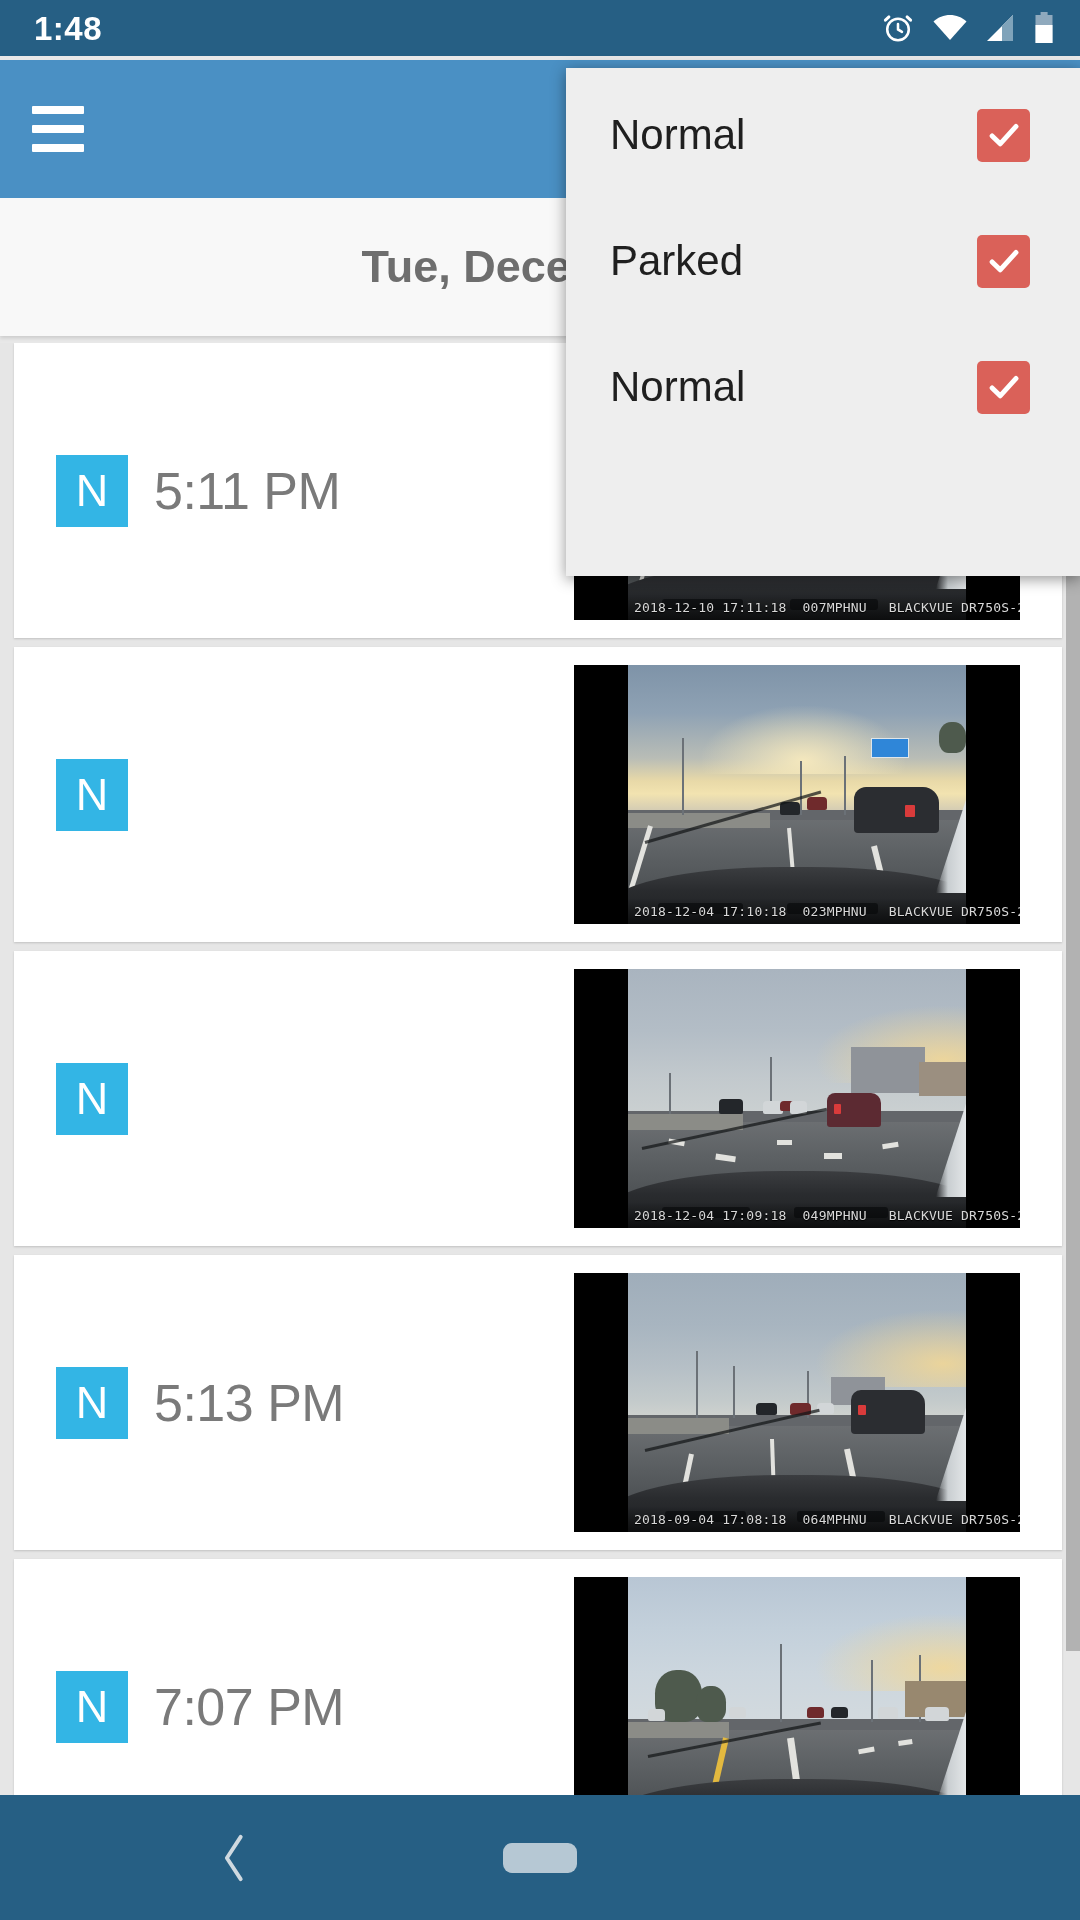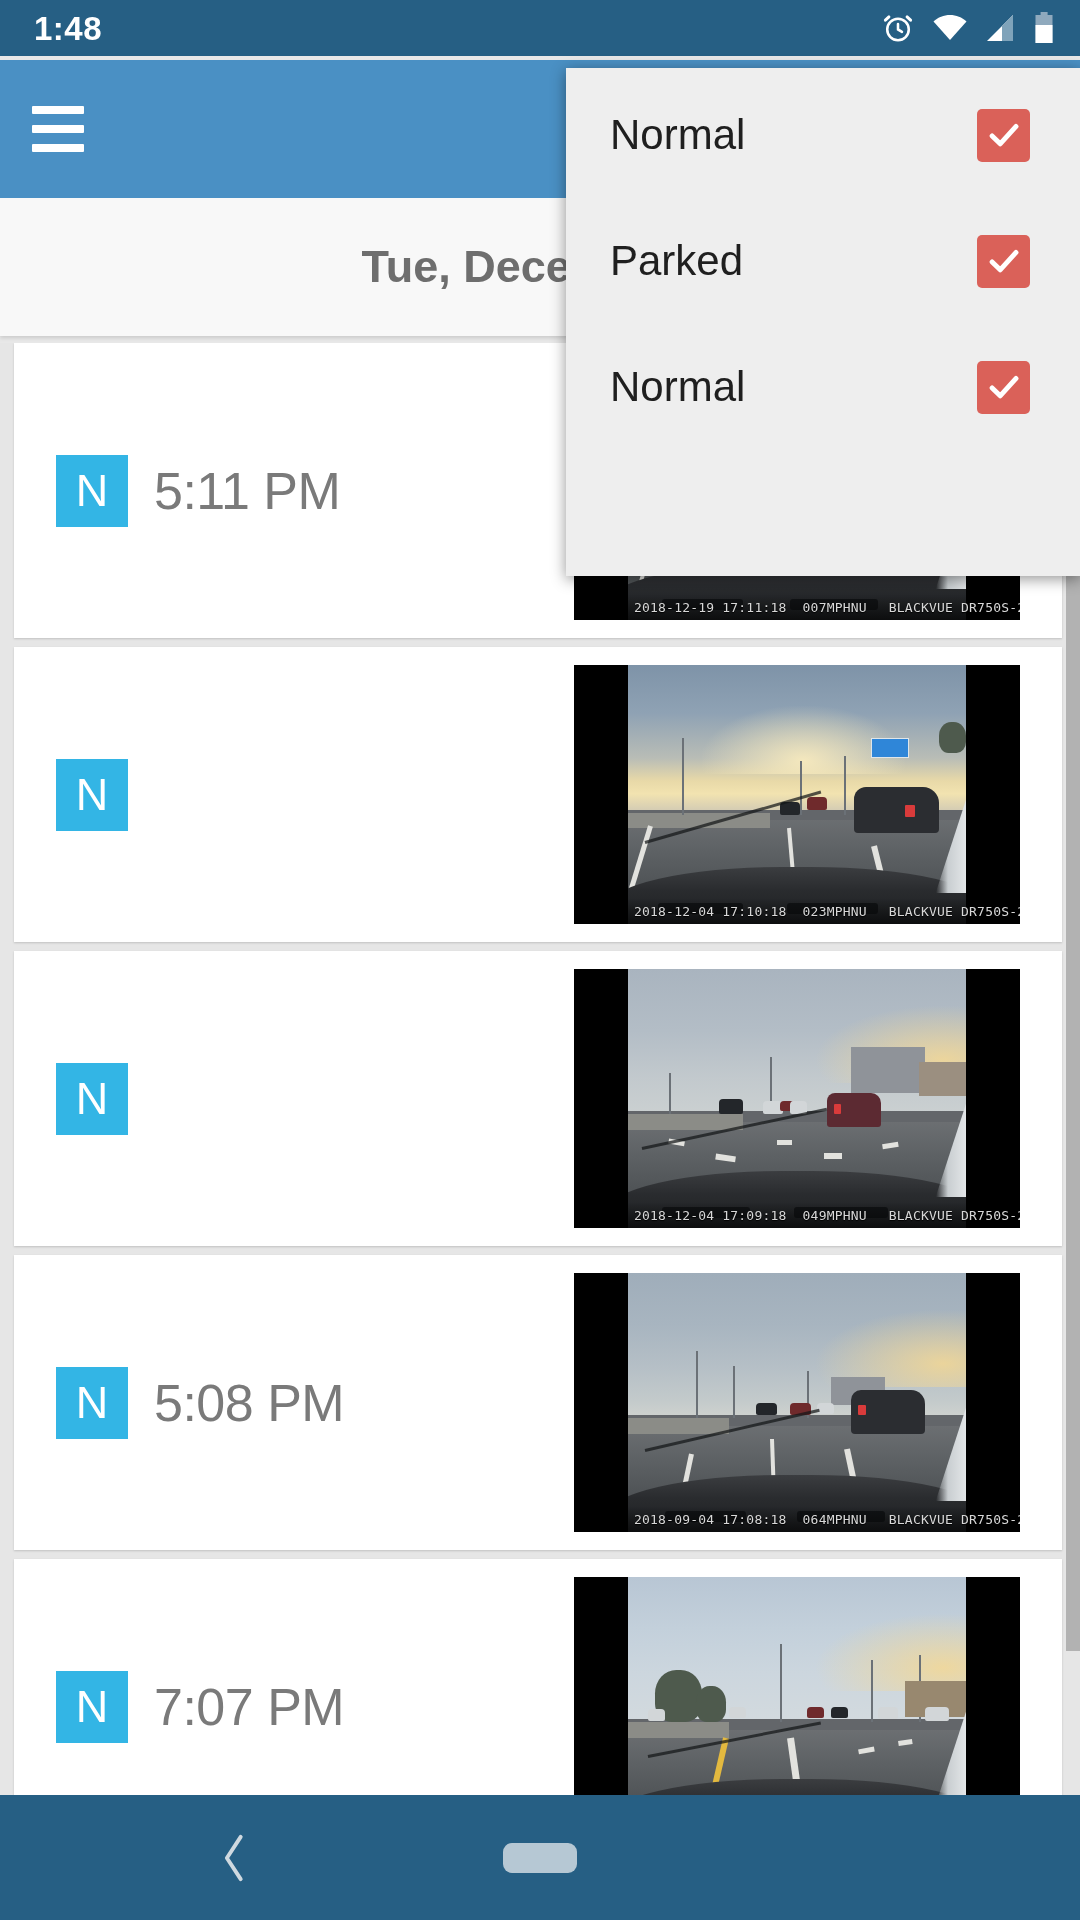--- a/index.html
+++ b/index.html
@@ -466,21 +466,21 @@
             <div class="taillight" style="left:83%; top:54%; width:2.5%;height:4%;"></div>
             <div class="billboard" style="left:73%; top:30%; width:10%; height:7%;"></div>
             <div class="hood"></div>
             <div class="vent" style="left:10%; width:24%;"></div>
             <div class="vent" style="left:48%; width:26%;"></div>
             <div class="wiper" style="left:6%; bottom:30%; width:52%; transform: rotate(-15deg);"></div>
             <div class="a-pillar"></div>
           </div>
         </div>
         <div class="thumb-osd">
-          <span class="osd-left"><span>2018-12-19 17:11:18</span>&nbsp;&nbsp;<span>007MPH</span></span>
+          <span class="osd-left"><span>2018-12-10 17:11:18</span>&nbsp;&nbsp;<span>007MPH</span></span>
           <span class="osd-right"><span>NU</span><span class="osd-model">BLACKVUE DR750S-2CH/FHD-FHD</span></span>
         </div>
       </div>
     </div>
 
     <div class="rec-row">
       <div class="rec-left">
         <div class="type-badge">N</div>
       </div>
       <div class="thumb-wrap">
@@ -554,21 +554,21 @@
         <div class="thumb-osd">
           <span class="osd-left"><span>2018-12-04 17:09:18</span>&nbsp;&nbsp;<span>049MPH</span></span>
           <span class="osd-right"><span>NU</span><span class="osd-model">BLACKVUE DR750S-2CH/FHD-FHD</span></span>
         </div>
       </div>
     </div>
 
     <div class="rec-row">
       <div class="rec-left">
         <div class="type-badge">N</div>
-        <div class="rec-time">5:08 PM</div>
+        <div class="rec-time">5:13 PM</div>
       </div>
       <div class="thumb-wrap">
         <div class="thumb-inner">
           <div class="thumb-scene">
             <div class="sky-overcast2"></div>
             <div class="glow-right"></div>
             <div class="road"></div>
             <div class="road-far" style="top:55%"></div>
             <div class="median" style="top:56%; width:30%"></div>
             <div class="lane" style="left:18%; top:70%; width:5px;  height:30%; transform: rotate(12deg);"></div>

